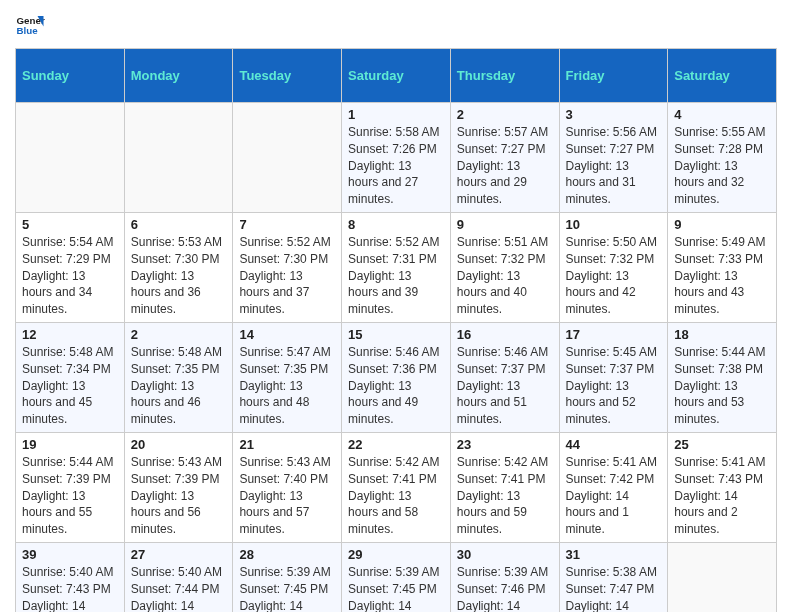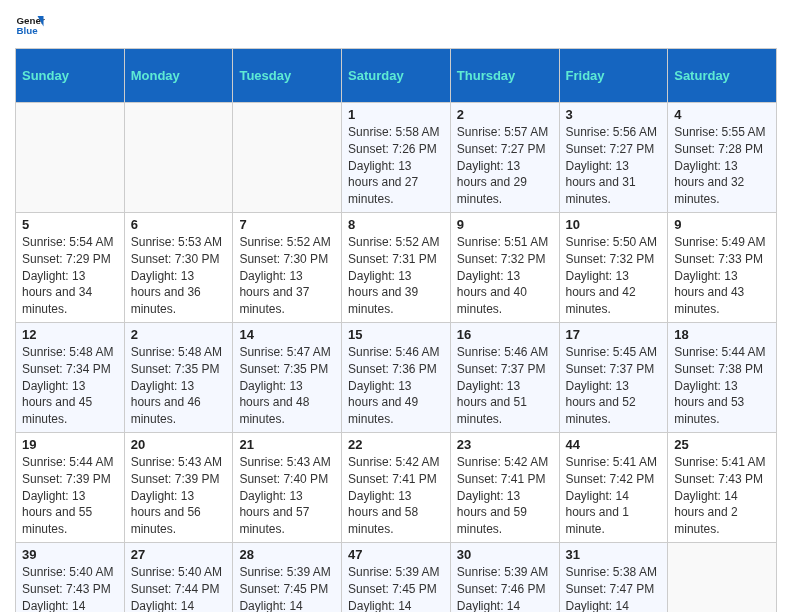--- a/index.html
+++ b/index.html
@@ -284,21 +284,21 @@
           Sunrise: 5:40 AM<br>Sunset: 7:44 PM<br>Daylight: 14 hours and 4 minutes.
         </div>
         </td>
         <td>
           <div class="day-number">28</div>
         <div class="day-info">
           Sunrise: 5:39 AM<br>Sunset: 7:45 PM<br>Daylight: 14 hours and 5 minutes.
         </div>
         </td>
         <td>
-          <div class="day-number">47</div>
+          <div class="day-number">29</div>
         <div class="day-info">
           Sunrise: 5:39 AM<br>Sunset: 7:45 PM<br>Daylight: 14 hours and 6 minutes.
         </div>
         </td>
         <td>
           <div class="day-number">30</div>
         <div class="day-info">
           Sunrise: 5:39 AM<br>Sunset: 7:46 PM<br>Daylight: 14 hours and 7 minutes.
         </div>
         </td>

